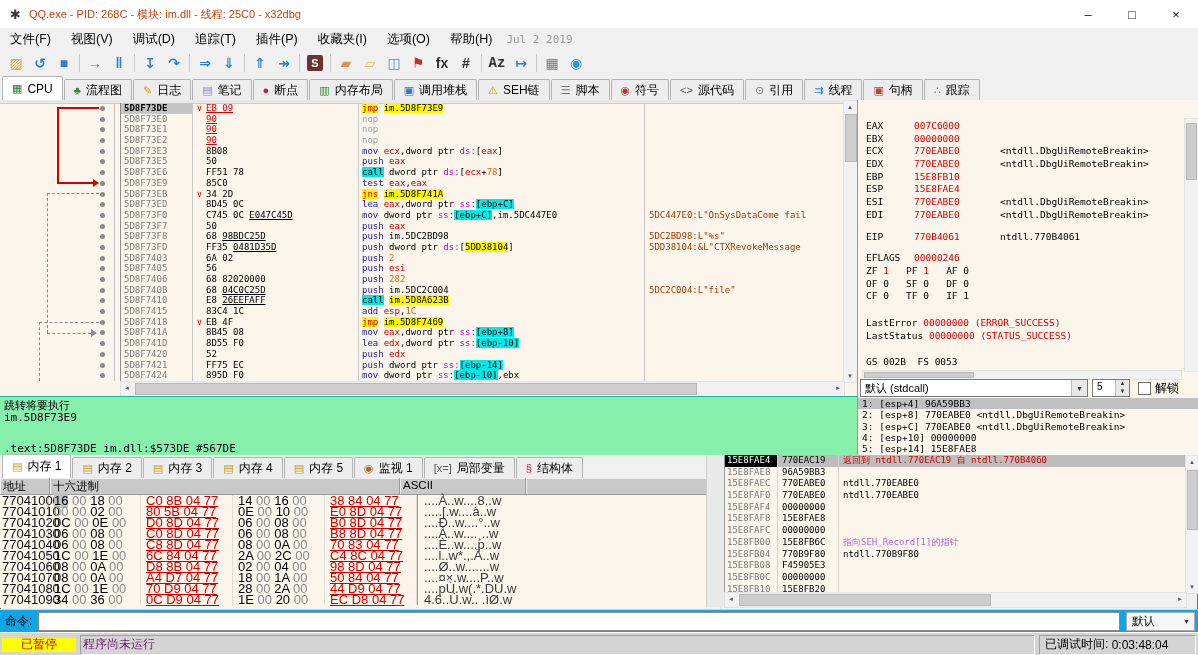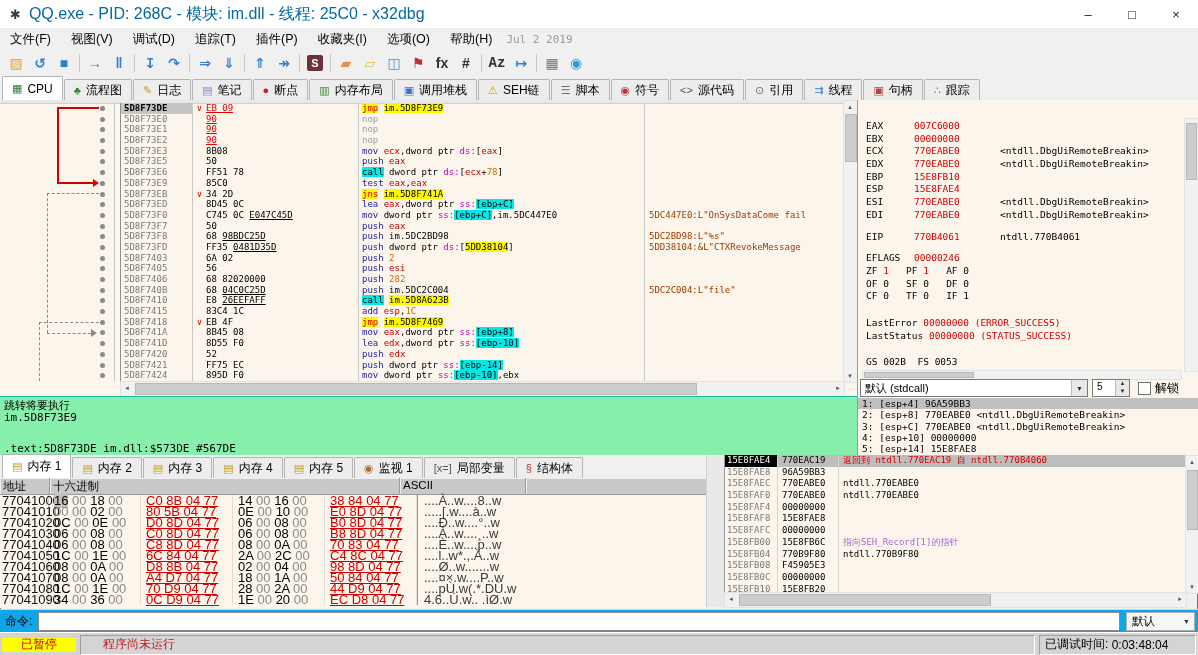--- a/index.html
+++ b/index.html
@@ -1,21 +1,21 @@
 <!DOCTYPE html>
 <html><head>
 <meta charset="utf-8">
 <style>
   html,body{margin:0;padding:0}
   body{width:1198px;height:655px;position:relative;overflow:hidden;background:#f0f0f0;
        font-family:"Liberation Sans","DejaVu Sans",sans-serif;box-shadow:inset 0 0 0 1px #707070}
   
   #titlebar{position:absolute;top:0;left:0;right:0;height:28px;background:#fff;display:flex;align-items:center;border-bottom:1px solid #e6e6e6}
   #app-icon{margin:0 8px 0 10px;color:#3a3a3a;font-size:13px}
-  #title-text{font-size:16px;color:#0369a1}
+  #title-text{font-size:11px;color:#c2410c}
   #win-btns{margin-left:auto;display:flex}
   .win-btn{width:44px;height:27px;display:flex;align-items:center;justify-content:center;font-size:13px;color:#222}
   
   #menubar{position:absolute;top:28px;left:0;right:0;height:22px;background:#f0f0f0;display:flex;align-items:center;font-size:12.5px}
   .menu-item{padding:0 10px}
   #build-date{color:#9a9a9a;font-family:"DejaVu Sans Mono",monospace;font-size:11px;margin-left:4px}
   
   #toolbar{position:absolute;top:50px;left:0;right:0;height:26px;background:#f0f0f0;border-bottom:1px solid #dcdcdc;display:flex;align-items:center;padding-left:4px}
   .tbtn{width:24px;height:22px;display:flex;align-items:center;justify-content:center;font-size:14px;font-weight:bold}
   .tbtn.box span{background:#6e3038;color:#fff !important;width:16px;height:16px;display:flex;align-items:center;justify-content:center;font-size:11px;border-radius:2px}
@@ -117,21 +117,21 @@
   .cret{color:#d40000}.cseh{color:#a86ad0}.cplain{color:#000}
   #split-v{position:absolute;top:455px;left:706px;width:18px;height:152px;background:#e9e9e9;border-left:1px solid #cfcfcf}
   
   #cmdbar{position:absolute;top:609px;left:0;right:0;height:23px;background:#0ea5e9;border-top:1px solid #d6d6d6;display:flex;align-items:center}
   #cmd-label{font-size:12px;margin:0 6px 0 5px;color:#000}
   #cmd-input{flex:1;height:17px;background:#fff;border:1px solid #8a8a8a;margin-right:6px}
   #cmd-profile{width:62px;height:17px;background:#f6f6f6;border:1px solid #adadad;font-size:11.5px;display:flex;align-items:center;padding-left:5px;position:relative;margin-right:3px}
   #cmd-profile .arrow{position:absolute;right:4px;font-size:7px;color:#333}
   #statusbar{position:absolute;top:632px;left:0;right:0;height:23px;background:#d4d4d4;border-top:1px solid #fff;display:flex;align-items:center;font-size:12px}
   #st-state{margin-left:2px;width:74px;height:14px;background:#ffff00;color:#c80000;display:flex;align-items:center;justify-content:center}
-  #st-msg{flex:1;height:18px;margin:12px 4px;border:1px solid #9d9d9d;border-bottom-color:#fff;border-right-color:#fff;display:flex;align-items:center;padding-left:22px;color:#b91c1c}
+  #st-msg{flex:1;height:18px;margin:12px 4px;border:1px solid #9d9d9d;border-bottom-color:#fff;border-right-color:#fff;display:flex;align-items:center;padding-left:2px;color:#701a75}
   #st-time{width:150px;height:18px;margin-right:2px;border:1px solid #9d9d9d;border-bottom-color:#fff;border-right-color:#fff;display:flex;align-items:center;padding-left:5px;color:#000;white-space:nowrap}
 </style>
 </head>
 <body>
 
 <div id="titlebar">
   <span id="app-icon">✱</span>
   <span id="title-text">QQ.exe - PID: 268C - 模块: im.dll - 线程: 25C0 - x32dbg</span>
   <div id="win-btns">
     <span class="win-btn">–</span>

